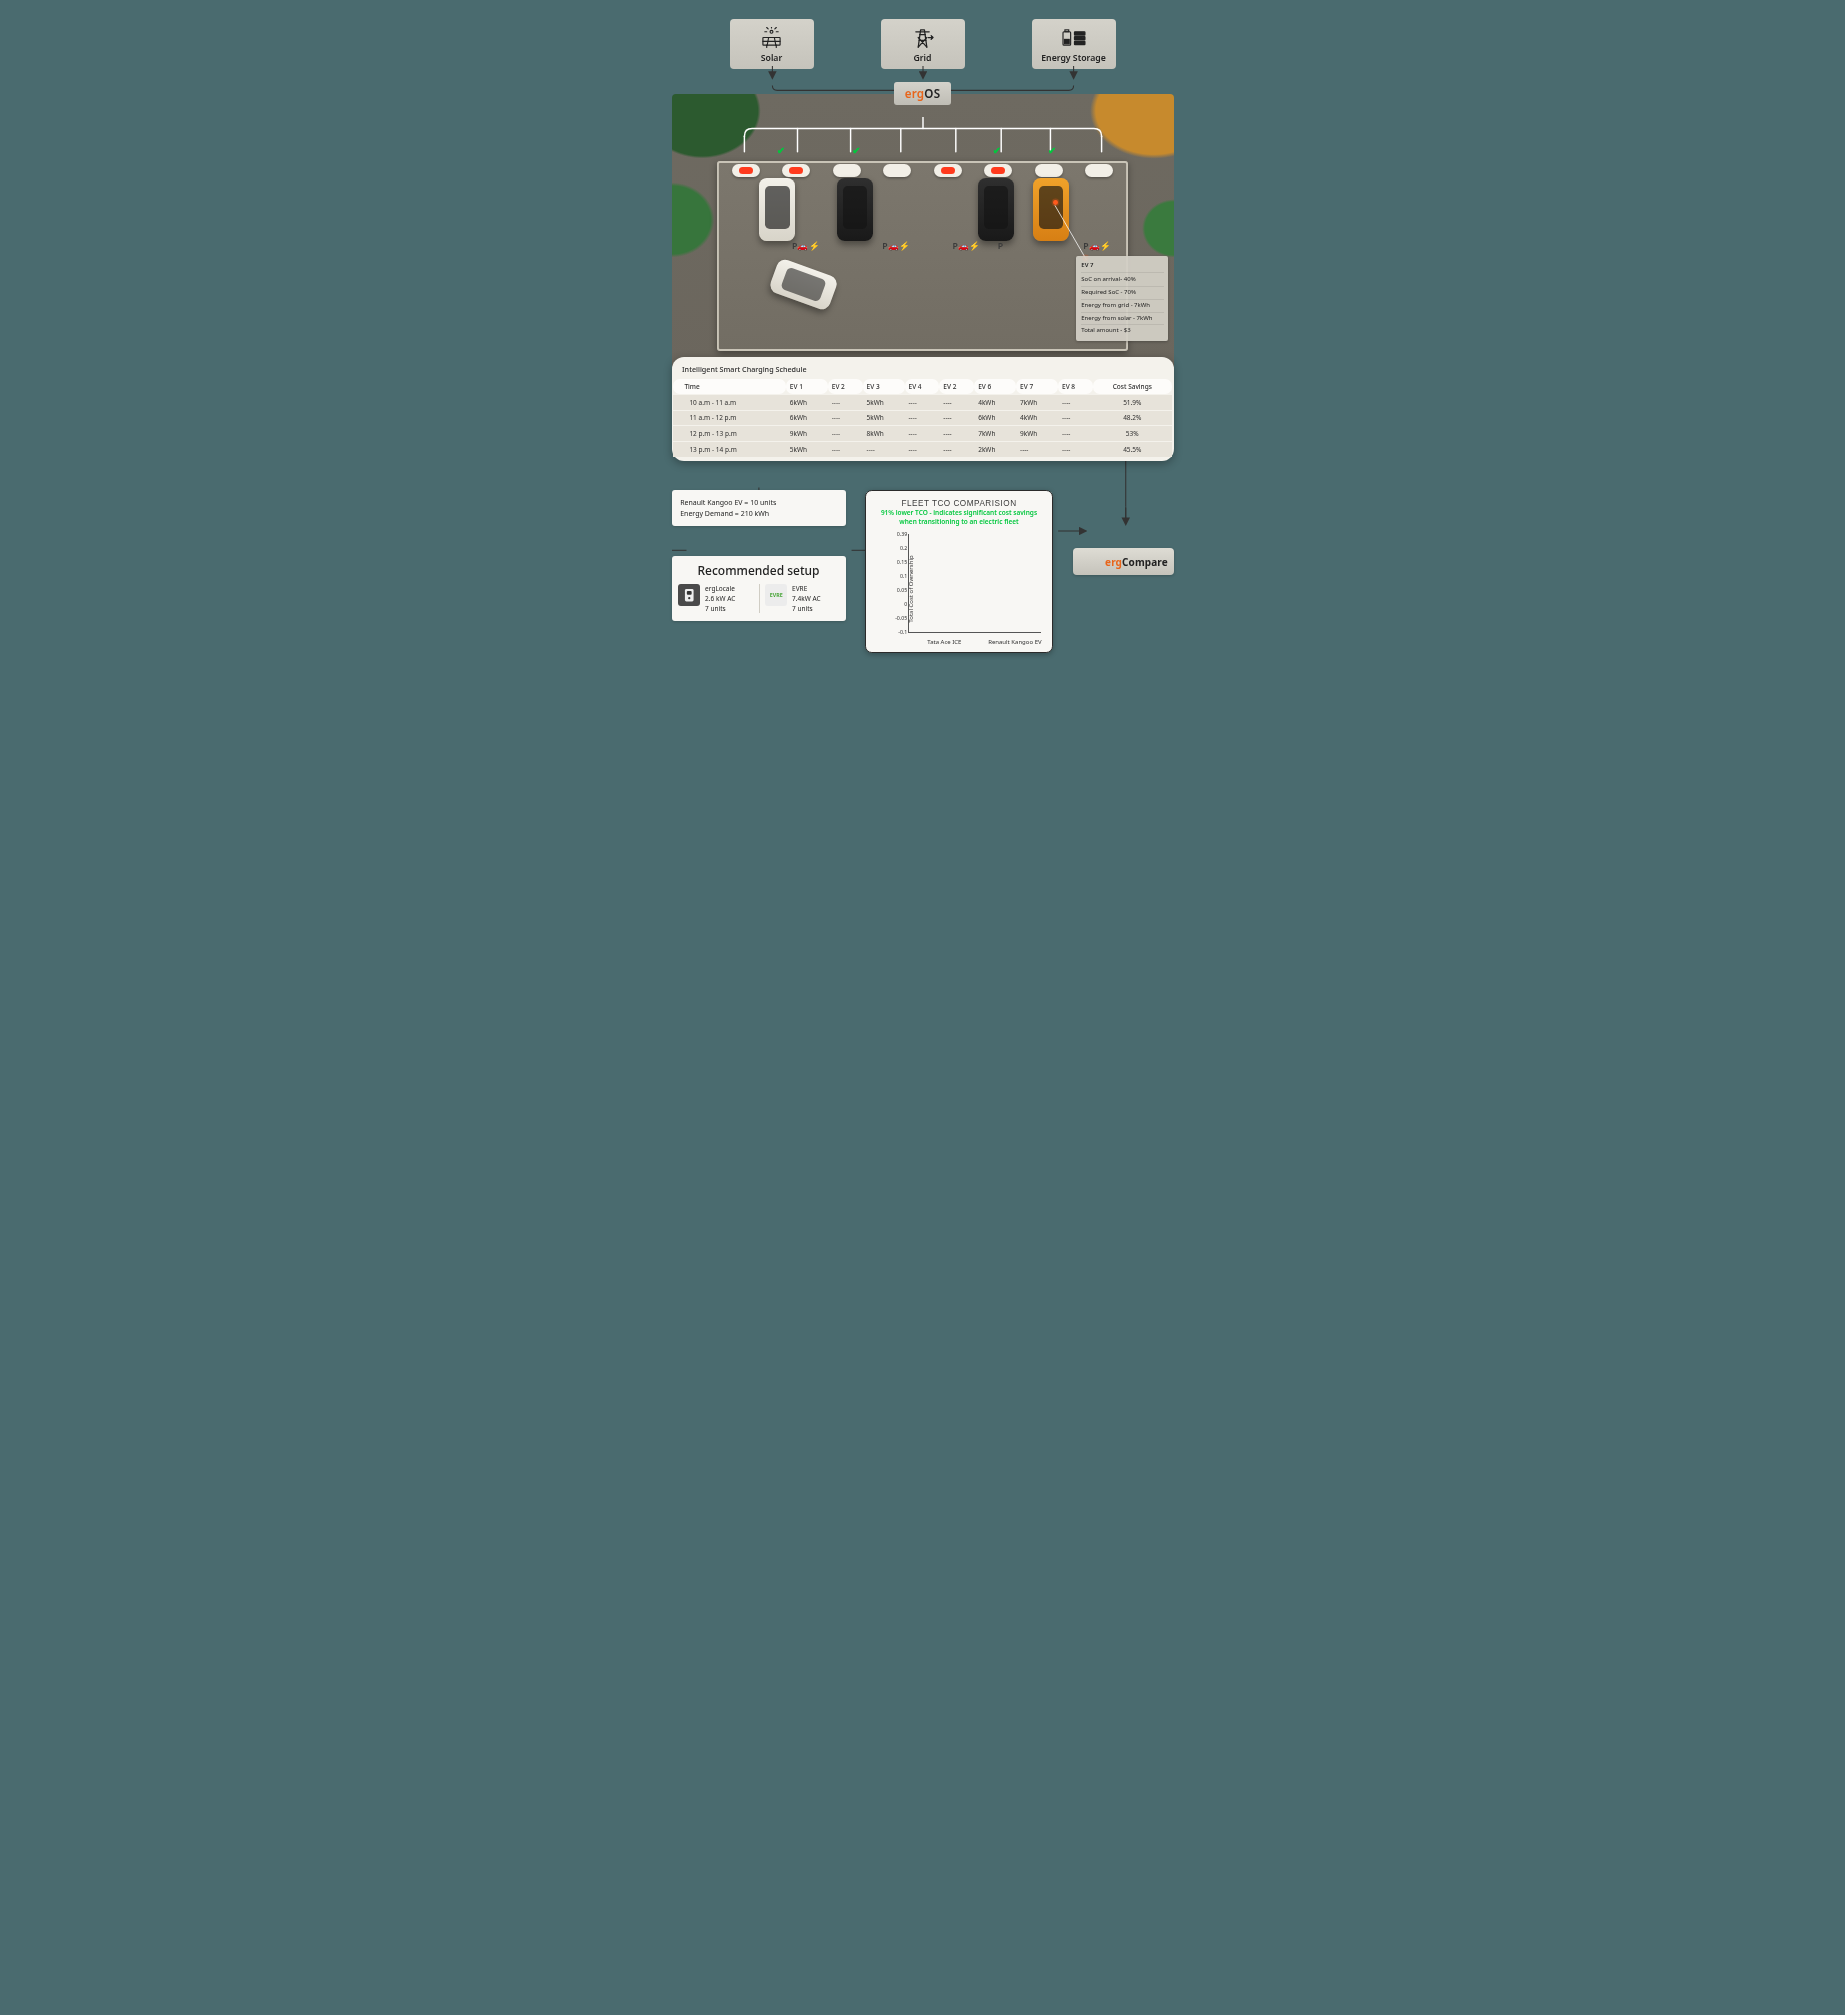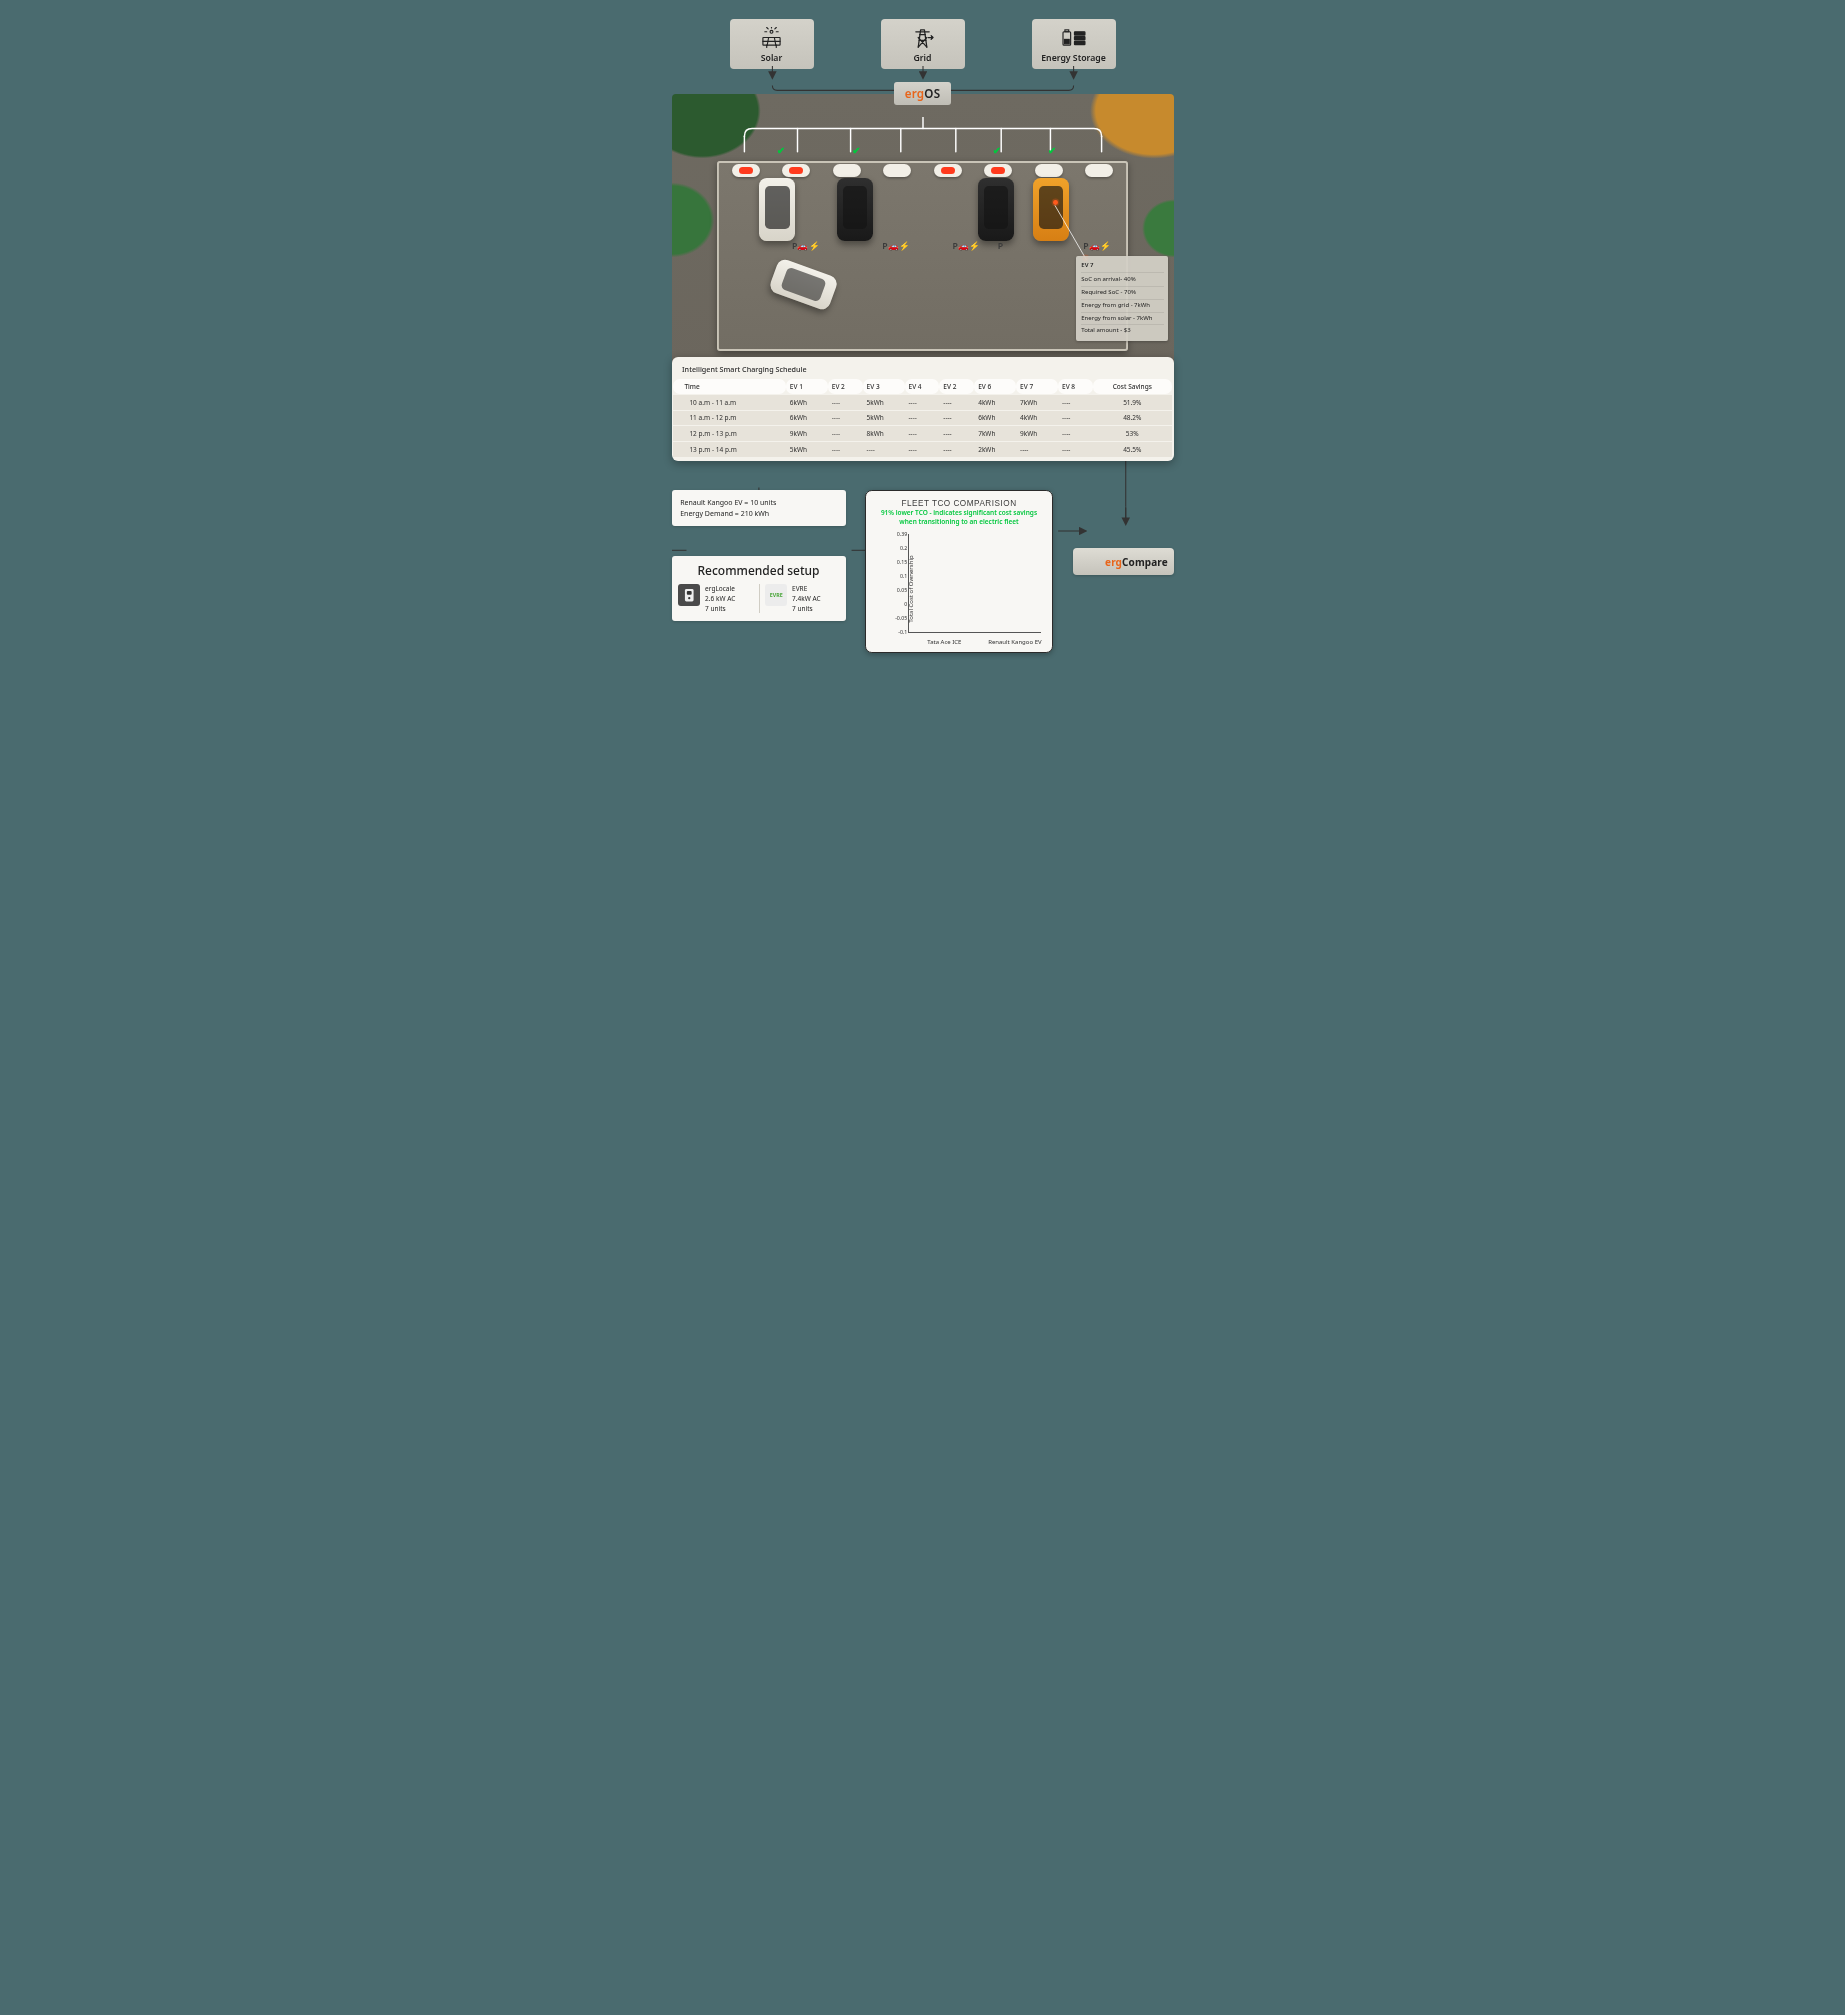--- a/index.html
+++ b/index.html
@@ -67,21 +67,21 @@
   .car.low::before{inset:5.8px 10.6px;background:rgba(20,20,20,.55);}
   
   .tip-dot{position:absolute;width:4.8px;height:4.8px;border-radius:50%;background:#ff5a1d;box-shadow:0 0 0 1.4px rgba(255,90,29,.25);}
   .tip-dot.d1{left:76%;top:38%;} .tip-dot.d2{left:82%;top:58%;}
   .tooltip{position:absolute;right:1%;top:58%;width:92px;background:rgba(210,207,198,.94);border-radius:1.9px;padding:3.9px 4.8px;font-size:6px;line-height:1.65;color:#1e1e1e;box-shadow:0 1px 2.9px rgba(0,0,0,.25);}
   .tooltip .tt-head{font-weight:600;margin-bottom:1px;}
   .tooltip div{border-bottom:0.5px solid rgba(0,0,0,.08);padding:1px 0;}
   .tooltip div:last-child{border:none;}
 
   
-  .sched{margin-top:-16.4px;background:var(--panelbg);border-radius:6px;box-shadow:0 2.9px 8.7px rgba(0,0,0,.3);padding:6.8px 1.9px 2.9px;position:relative;z-index:4;}
+  .sched{margin-top:-16.4px;background:var(--panelbg);border-radius:12px;box-shadow:0 2.9px 8.7px rgba(0,0,0,.3);padding:6.8px 1.9px 2.9px;position:relative;z-index:4;}
   .sched h4{margin:0 0 3.9px 8.7px;font-weight:500;font-size:7.2px;color:#2c2c2c;}
   .sched table{width:100%;border-collapse:separate;border-spacing:0 1.9px;font-size:6.5px;color:#2e2e2e;}
   .sched th,.sched td{text-align:left;padding:2.9px 3.9px;}
   .sched thead tr{background:var(--headerrow);}
   .sched thead th{font-weight:500;border-radius:6.8px;}
   .sched thead th:first-child{padding-left:11px;}
   .sched tbody tr{background:var(--panelrow);}
   .sched tbody td:first-child{padding-left:16px;}
   .sched th.savings,.sched td.savings{text-align:center;}
 

